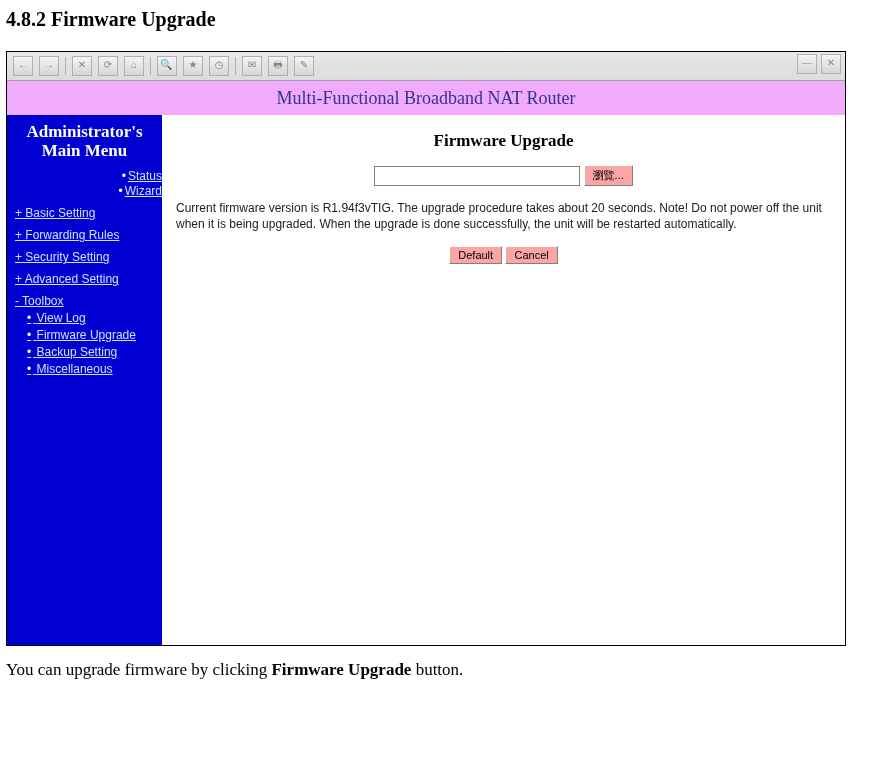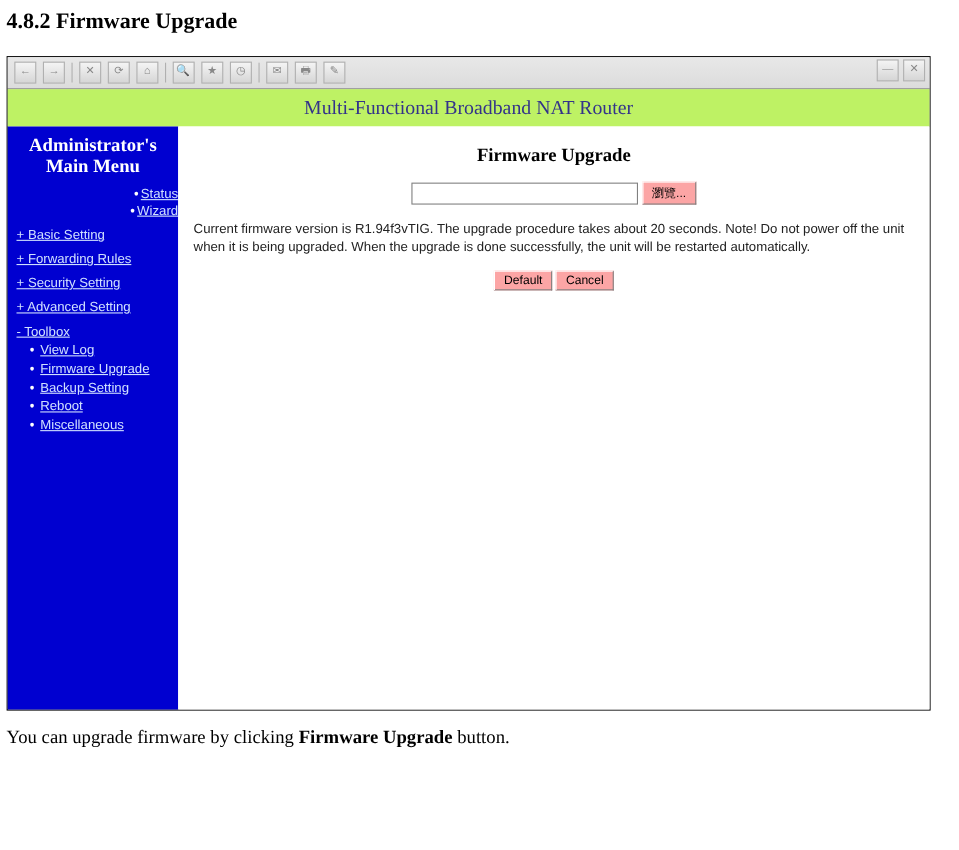--- a/index.html
+++ b/index.html
@@ -48,21 +48,21 @@
     background: #b0b0b0;
   }
   .tb-right {
     position: absolute;
     right: 4px;
     top: 2px;
     display: flex;
     gap: 4px;
   }
   .banner {
-    background: #bef264;
+    background: #f0abfc;
     height: 34px;
     display: flex;
     align-items: center;
     justify-content: center;
     font-family: "Times New Roman", serif;
     font-size: 18px;
     color: #33338a;
   }
   .body-area {
     display: flex;
@@ -109,20 +109,21 @@
   }
   .menu .toolbox-head {
     margin: 8px 0 2px 0;
     color: #cddcff;
     text-decoration: underline;
     font-size: 12px;
   }
   .menu .sub {
     margin-left: 12px;
     color: #cddcff;
+    text-decoration: underline;
     font-size: 12px;
     line-height: 1.4;
   }
   .menu .bullet {
     color: #fff;
     margin-right: 2px;
     text-decoration: none;
   }
   .logout-wrap {
     text-align: center;
@@ -232,21 +233,20 @@
 
         <div class="section"><a href="#">+ Basic Setting</a></div>
         <div class="section"><a href="#">+ Forwarding Rules</a></div>
         <div class="section"><a href="#">+ Security Setting</a></div>
         <div class="section"><a href="#">+ Advanced Setting</a></div>
 
         <div class="toolbox-head"><a href="#">- Toolbox</a></div>
         <div class="sub"><span class="bullet">•</span> <a href="#">View Log</a></div>
         <div class="sub"><span class="bullet">•</span> <a href="#">Firmware Upgrade</a></div>
         <div class="sub"><span class="bullet">•</span> <a href="#">Backup Setting</a></div>
-        <div class="sub"><span class="bullet">•</span> <a href="#">Reboot</a></div>
         <div class="sub"><span class="bullet">•</span> <a href="#">Miscellaneous</a></div>
 
       </div>
     </div>
 
     <div class="main">
       <h2>Firmware Upgrade</h2>
       <div class="file-row">
         <input type="text" style="">
         <button class="btn3d">瀏覽...</button>

